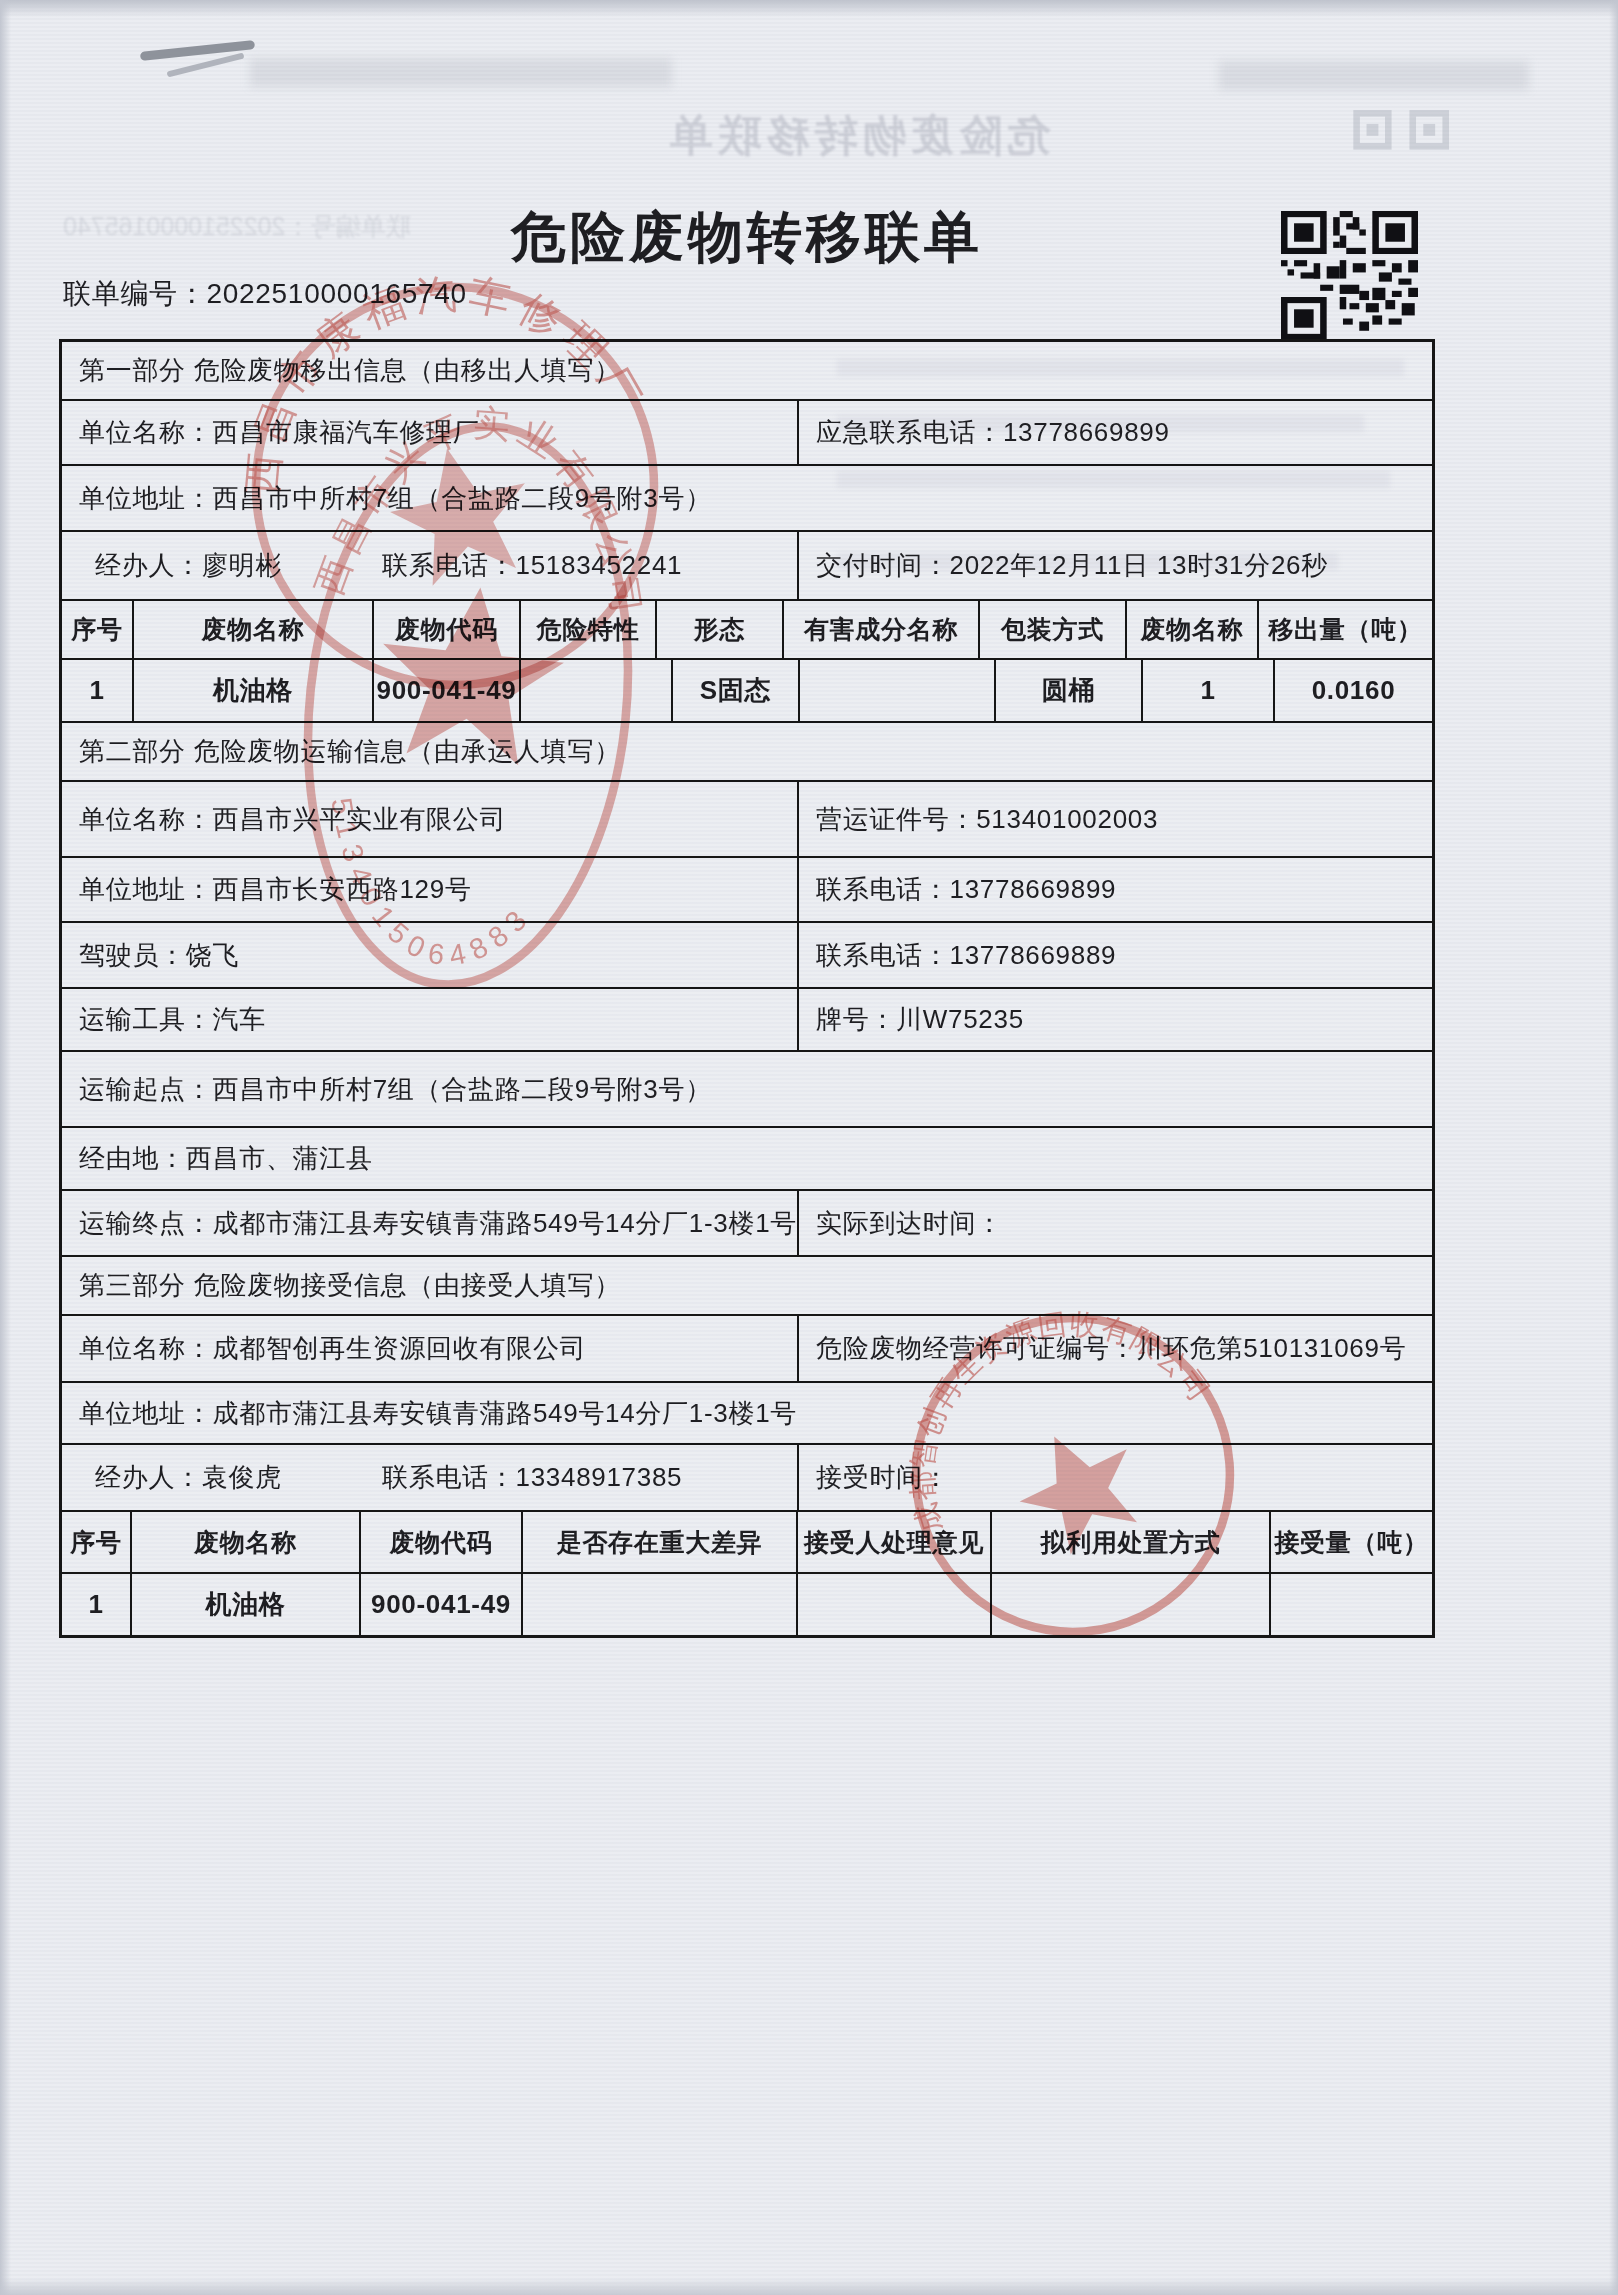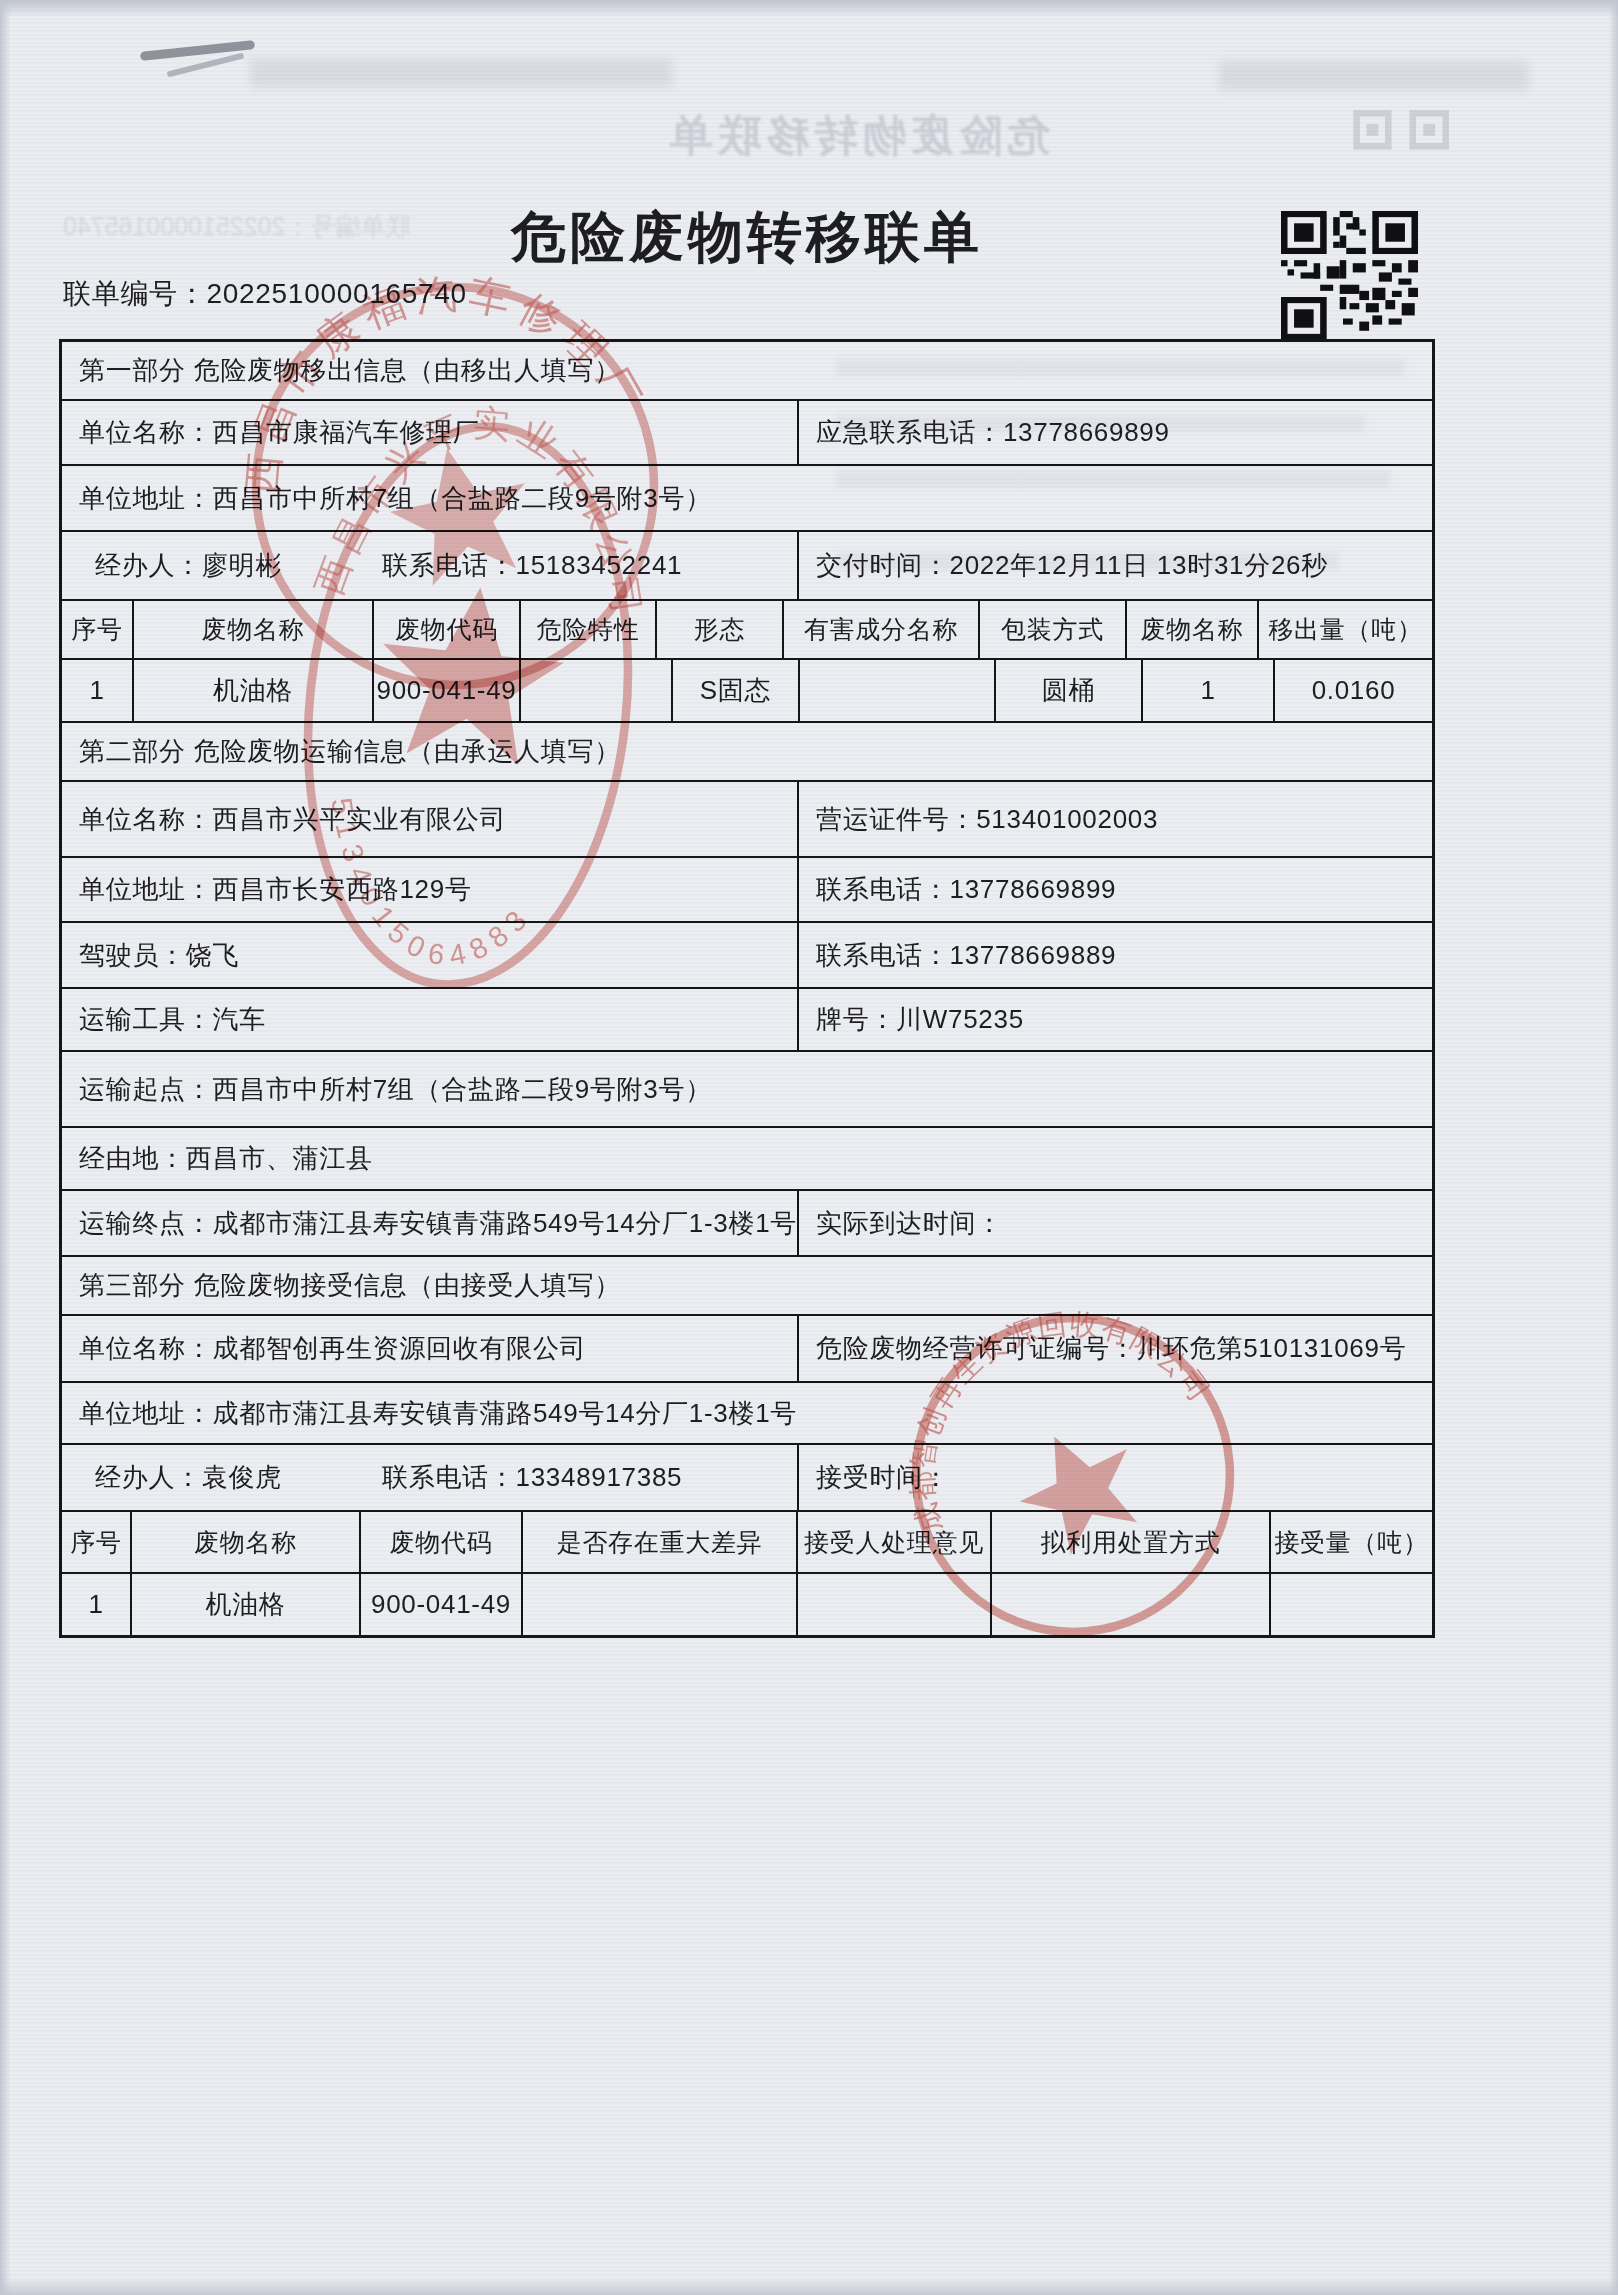--- a/index.html
+++ b/index.html
@@ -31,21 +31,21 @@
   .qr{position:absolute;left:1281px;top:211px;}
 
   .sheet{position:absolute;left:59px;top:339px;width:1376px;border:3.3px solid var(--bd);box-sizing:border-box;background:rgba(255,255,255,.06);}
   .row{display:flex;border-top:2.6px solid var(--bd);box-sizing:border-box;align-items:stretch;}
   .row:first-child{border-top:none;}
   .c{border-left:2.6px solid var(--bd);box-sizing:border-box;display:flex;align-items:center;padding:0 17px;font-size:26px;letter-spacing:0.7px;overflow:hidden;white-space:nowrap;}
   .c:first-child{border-left:none;}
   .c.full{flex:1;}
   .c.left2{width:735px;flex:none;}
   .c.right2{flex:1;}
-  .c.center{justify-content:center;padding:4px 4px;}
+  .c.center{justify-content:center;padding:4px 4px;font-weight:bold;}
   .section{font-size:26px;text-align:right;}
   .pair-gap{display:inline-block;width:287px;margin-left:16px;}
   .th{font-size:25px;}
 
   .stamp{position:absolute;mix-blend-mode:multiply;pointer-events:none;}
   .stamp text{font-family:"Liberation Sans","DejaVu Sans",sans-serif;}
 </style>
 </head>
 <body>
 

